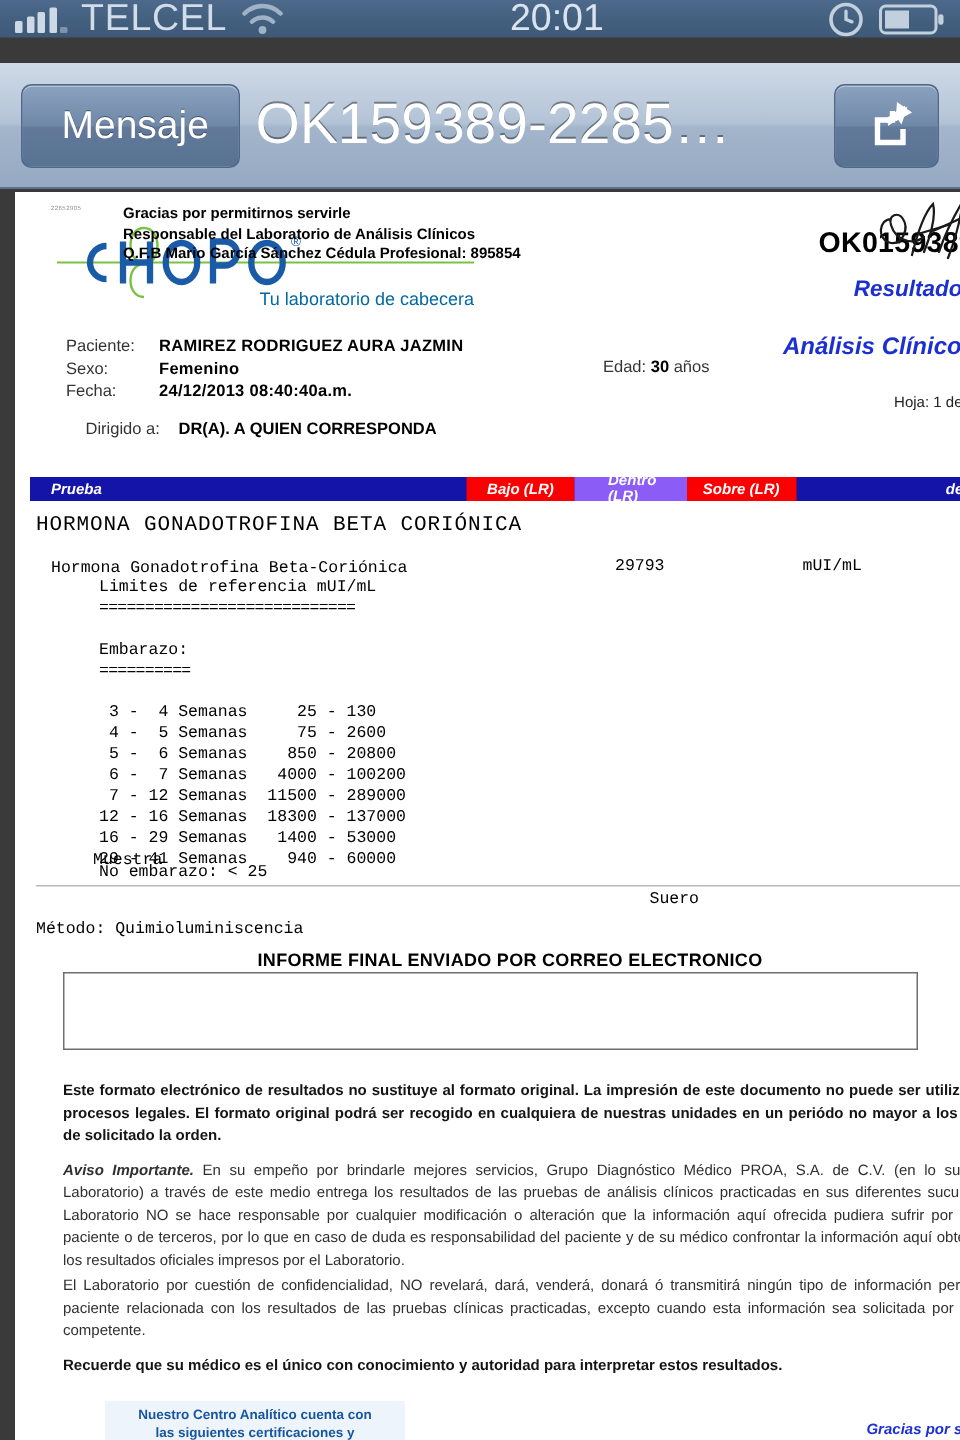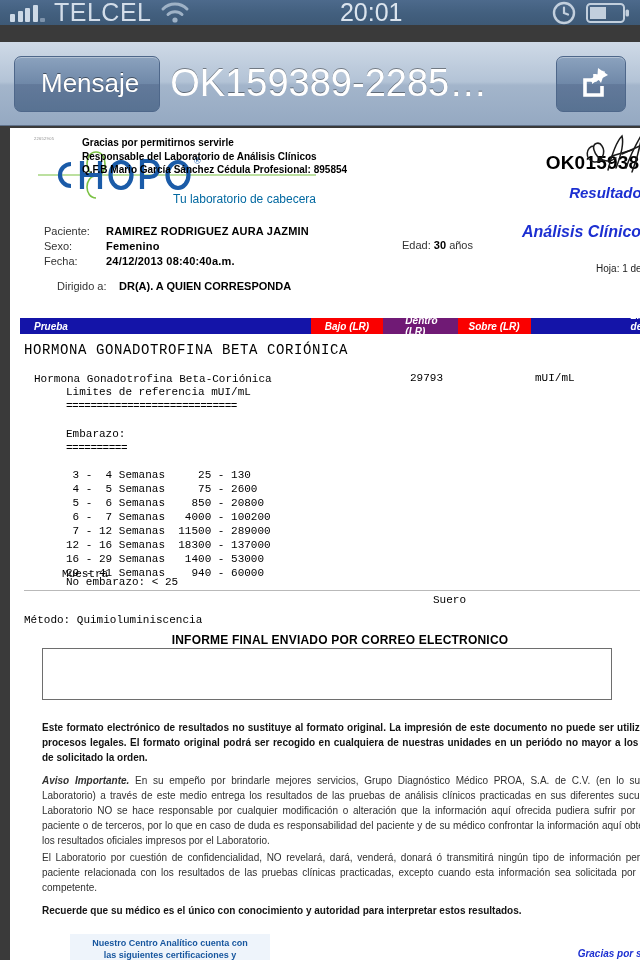--- a/index.html
+++ b/index.html
@@ -102,21 +102,21 @@
 
   
   .legend {
     position: absolute; left: 10px; top: 190px; width: 650px; height: 16px;
     background: #1414a8; display: flex; align-items: stretch;
     font-size: 10px; font-weight: bold; font-style: italic; color: #fff;
   }
   .lg-prueba { width: 310px; display: flex; align-items: center; padding-left: 14px; }
   .lg-seg { width: 78px; display: flex; align-items: center; justify-content: center; }
   .lg-bajo { background: #fa0000; }
-  .lg-dentro { background: #701a75; padding-left: 22px; }
+  .lg-dentro { background: #8b5cf6; padding-left: 22px; }
   .lg-sobre { background: #fa0000; }
   .lg-lim { flex: 1; display: flex; align-items: center; justify-content: flex-start; padding-left: 100px; }
 
   
   .mono { font-family: "Liberation Mono", "DejaVu Sans Mono", monospace; }
   .testname { position: absolute; left: 14px; top: 214px; font-size: 14px; letter-spacing: .6px; }
   .res-block { position: absolute; left: 24px; top: 244px; font-size: 11px; line-height: 14px; white-space: pre; }
   .res-val { position: absolute; left: 400px; top: 244px; font-size: 11px; }
   .res-unit { position: absolute; left: 525px; top: 244px; font-size: 11px; }
   .hr-thin { position: absolute; left: 14px; width: 632px; height: 1px; background: #b9b9b9; }

